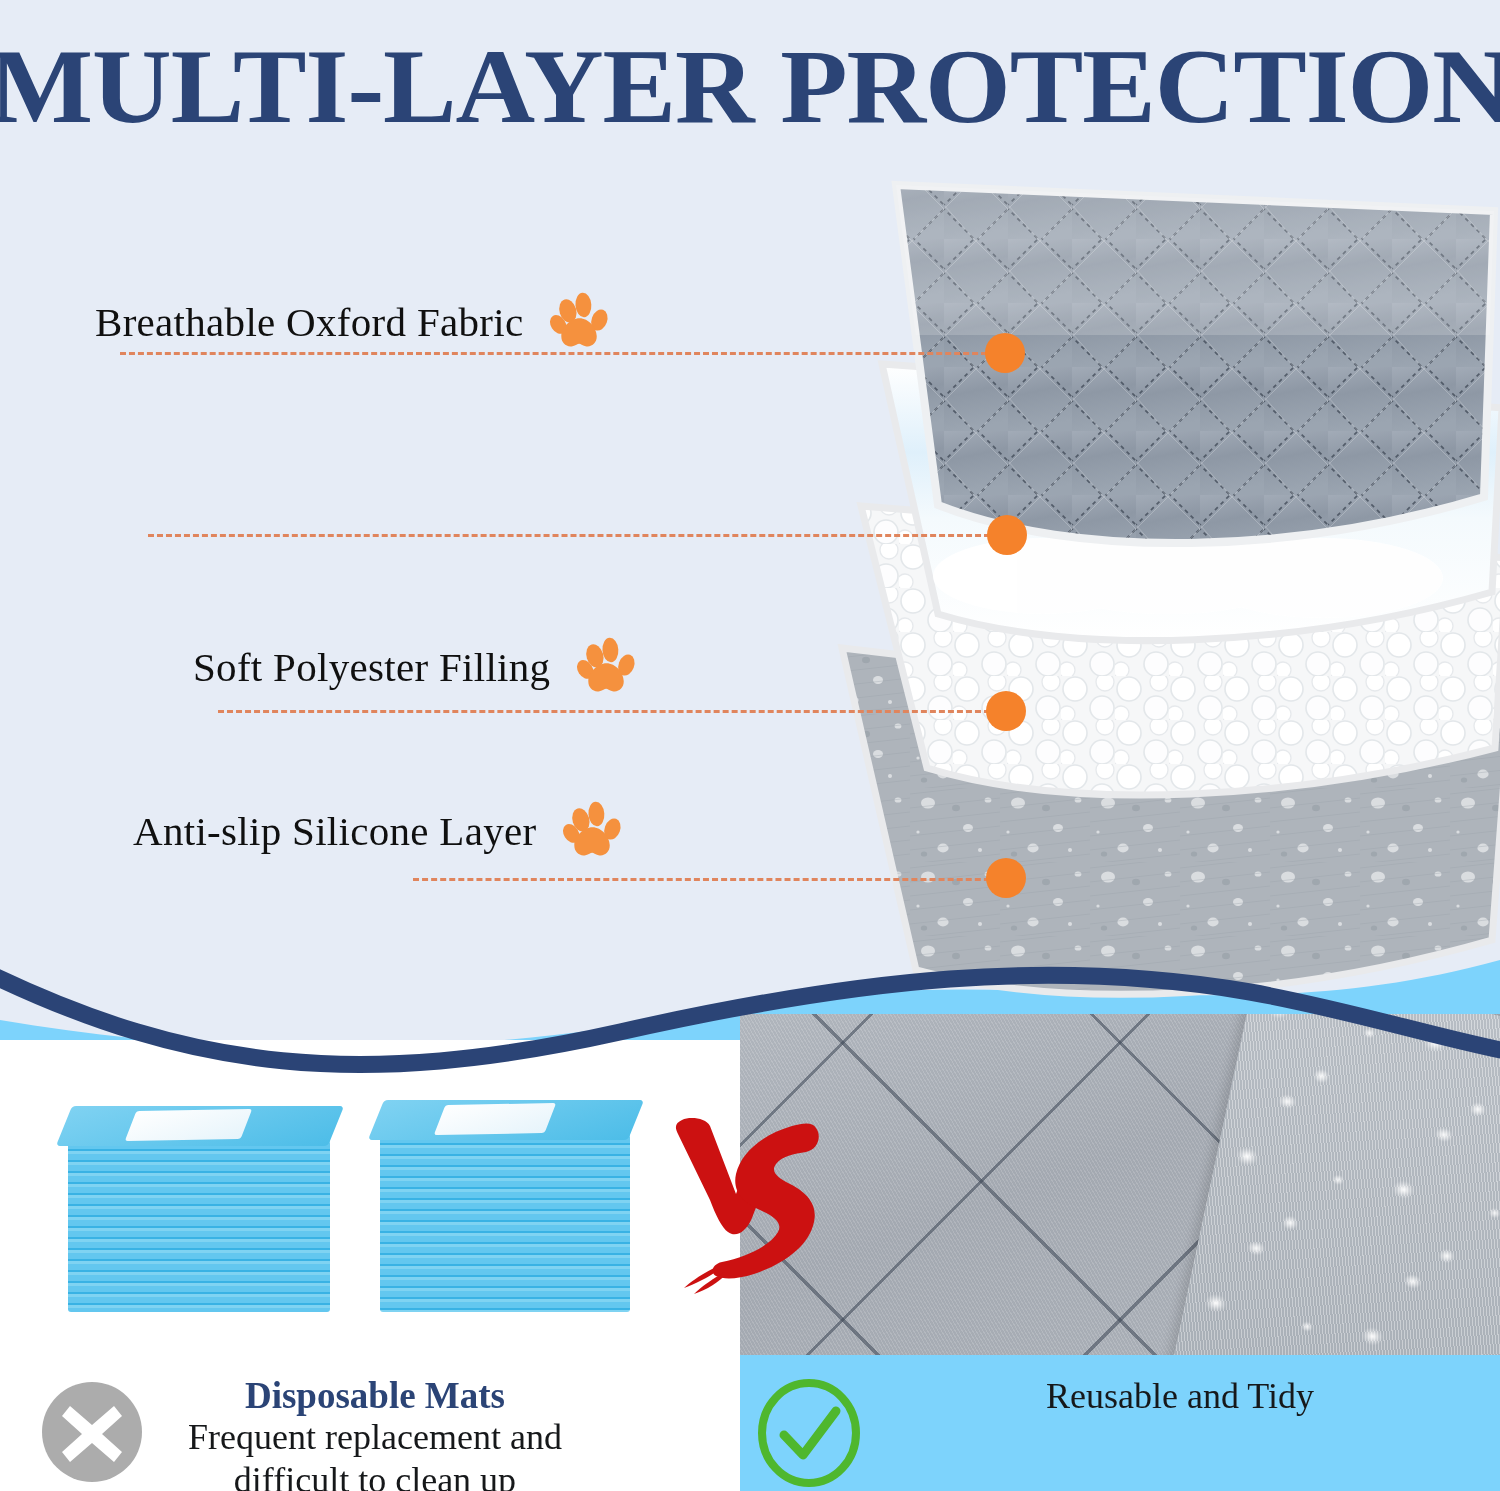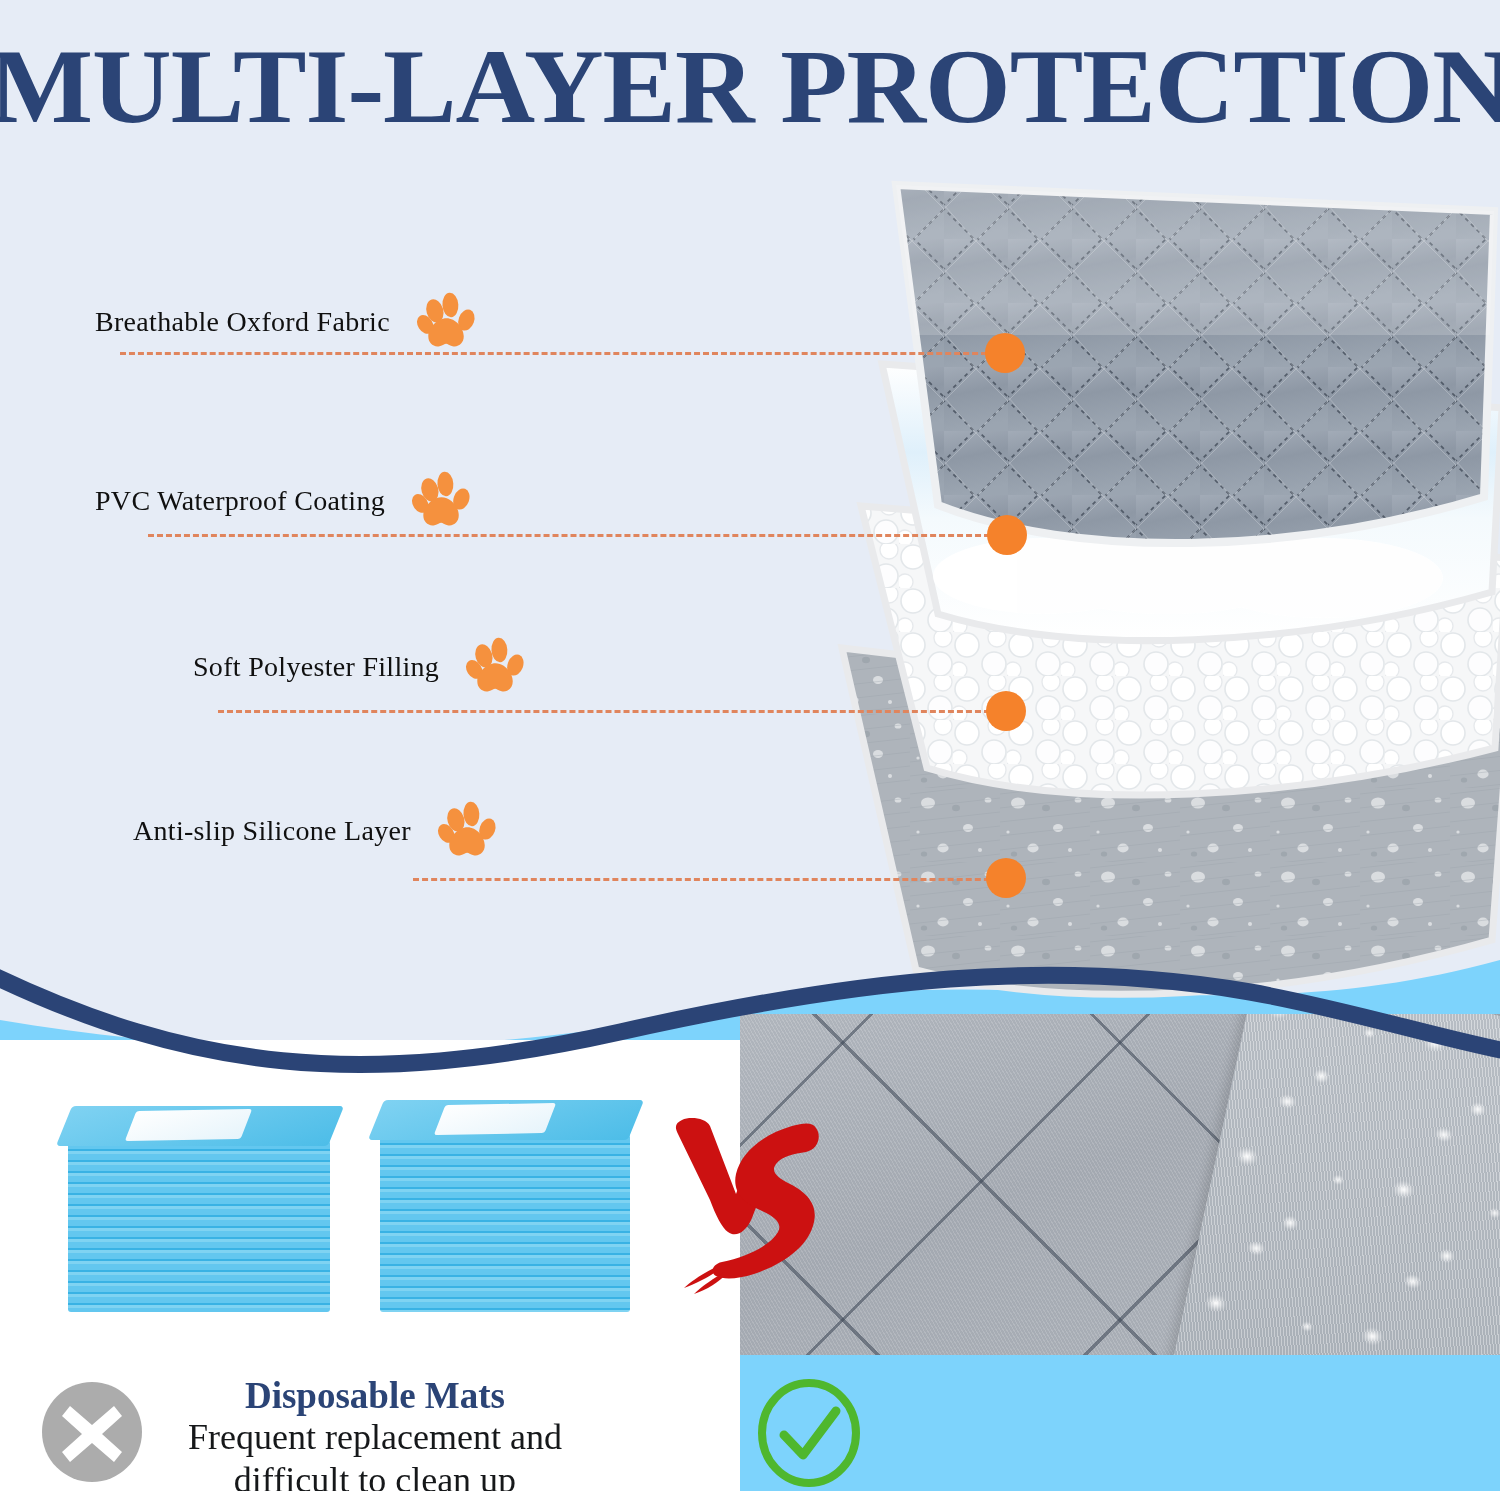--- a/index.html
+++ b/index.html
@@ -53,21 +53,21 @@
 
   
   .label-row {
     position: absolute;
     height: 78px;
     display: flex;
     align-items: center;
   }
   .label-text {
     font-family: "Liberation Serif", "DejaVu Serif", serif;
-    font-size: 28px;
+    font-size: 41px;
     color: #101010;
     white-space: nowrap;
     letter-spacing: 0.3px;
   }
   .paw {
     margin-left: 26px;
     width: 62px;
     height: 62px;
     flex: none;
   }
@@ -290,32 +290,20 @@
         <g fill="#f5913e">
           <ellipse cx="19.5" cy="20.5" rx="8.6" ry="12.2" transform="rotate(-16 19.5 20.5)"></ellipse>
           <ellipse cx="35.5" cy="14.5" rx="8.2" ry="12.6" transform="rotate(-4 35.5 14.5)"></ellipse>
           <ellipse cx="9.5" cy="34.5" rx="7.6" ry="10.4" transform="rotate(-32 9.5 34.5)"></ellipse>
           <ellipse cx="52" cy="30" rx="8.0" ry="11.2" transform="rotate(20 52 30)"></ellipse>
           <path d="M31.5 28c9.2 0 17.8 9.6 17.8 18.8 0 7.1-5.2 11.4-11.6 10.2-3.6-0.7-4.8-2.6-6.6-2.6s-3.2 1.9-6.8 2.6C17.9 58.2 12.7 53.9 12.7 46.8 12.7 37.6 22.3 28 31.5 28z"></path>
         </g>
       </svg>
     </div>
 
-    <div class="label-row" style="left:95px; top:462px;">
-      <span class="label-text">PVC Waterproof Coating</span>
-      <svg class="paw" viewBox="0 0 64 64">
-        <g fill="#f5913e">
-          <ellipse cx="19.5" cy="20.5" rx="8.6" ry="12.2" transform="rotate(-16 19.5 20.5)"></ellipse>
-          <ellipse cx="35.5" cy="14.5" rx="8.2" ry="12.6" transform="rotate(-4 35.5 14.5)"></ellipse>
-          <ellipse cx="9.5" cy="34.5" rx="7.6" ry="10.4" transform="rotate(-32 9.5 34.5)"></ellipse>
-          <ellipse cx="52" cy="30" rx="8.0" ry="11.2" transform="rotate(20 52 30)"></ellipse>
-          <path d="M31.5 28c9.2 0 17.8 9.6 17.8 18.8 0 7.1-5.2 11.4-11.6 10.2-3.6-0.7-4.8-2.6-6.6-2.6s-3.2 1.9-6.8 2.6C17.9 58.2 12.7 53.9 12.7 46.8 12.7 37.6 22.3 28 31.5 28z"></path>
-        </g>
-      </svg>
-    </div>
 
     <div class="label-row" style="left:133px; top:792px;">
       <span class="label-text">Anti-slip Silicone Layer</span>
       <svg class="paw" viewBox="0 0 64 64">
         <g fill="#f5913e">
           <ellipse cx="19.5" cy="20.5" rx="8.6" ry="12.2" transform="rotate(-16 19.5 20.5)"></ellipse>
           <ellipse cx="35.5" cy="14.5" rx="8.2" ry="12.6" transform="rotate(-4 35.5 14.5)"></ellipse>
           <ellipse cx="9.5" cy="34.5" rx="7.6" ry="10.4" transform="rotate(-32 9.5 34.5)"></ellipse>
           <ellipse cx="52" cy="30" rx="8.0" ry="11.2" transform="rotate(20 52 30)"></ellipse>
           <path d="M31.5 28c9.2 0 17.8 9.6 17.8 18.8 0 7.1-5.2 11.4-11.6 10.2-3.6-0.7-4.8-2.6-6.6-2.6s-3.2 1.9-6.8 2.6C17.9 58.2 12.7 53.9 12.7 46.8 12.7 37.6 22.3 28 31.5 28z"></path>
@@ -382,15 +370,16 @@
     <div class="cap-sub">Frequent replacement and</div>
     <div class="cap-sub">difficult to clean up</div>
   </div>
 
   <svg class="badge" style="left:757px; top:1379px; width:104px; height:108px;" viewBox="0 0 104 108">
     <ellipse cx="52" cy="54" rx="47" ry="50" fill="none" stroke="#4fb72e" stroke-width="8"></ellipse>
     <path d="M27,56 L46,76 L79,32" fill="none" stroke="#4fb72e" stroke-width="9" stroke-linecap="round" stroke-linejoin="round"></path>
   </svg>
 
   <div class="compare-cap" style="left:880px; top:1375px; width:600px;">
+    <div class="cap-sub">Reusable and Tidy</div>
   </div>
 
 </div>
 
 </body></html>

